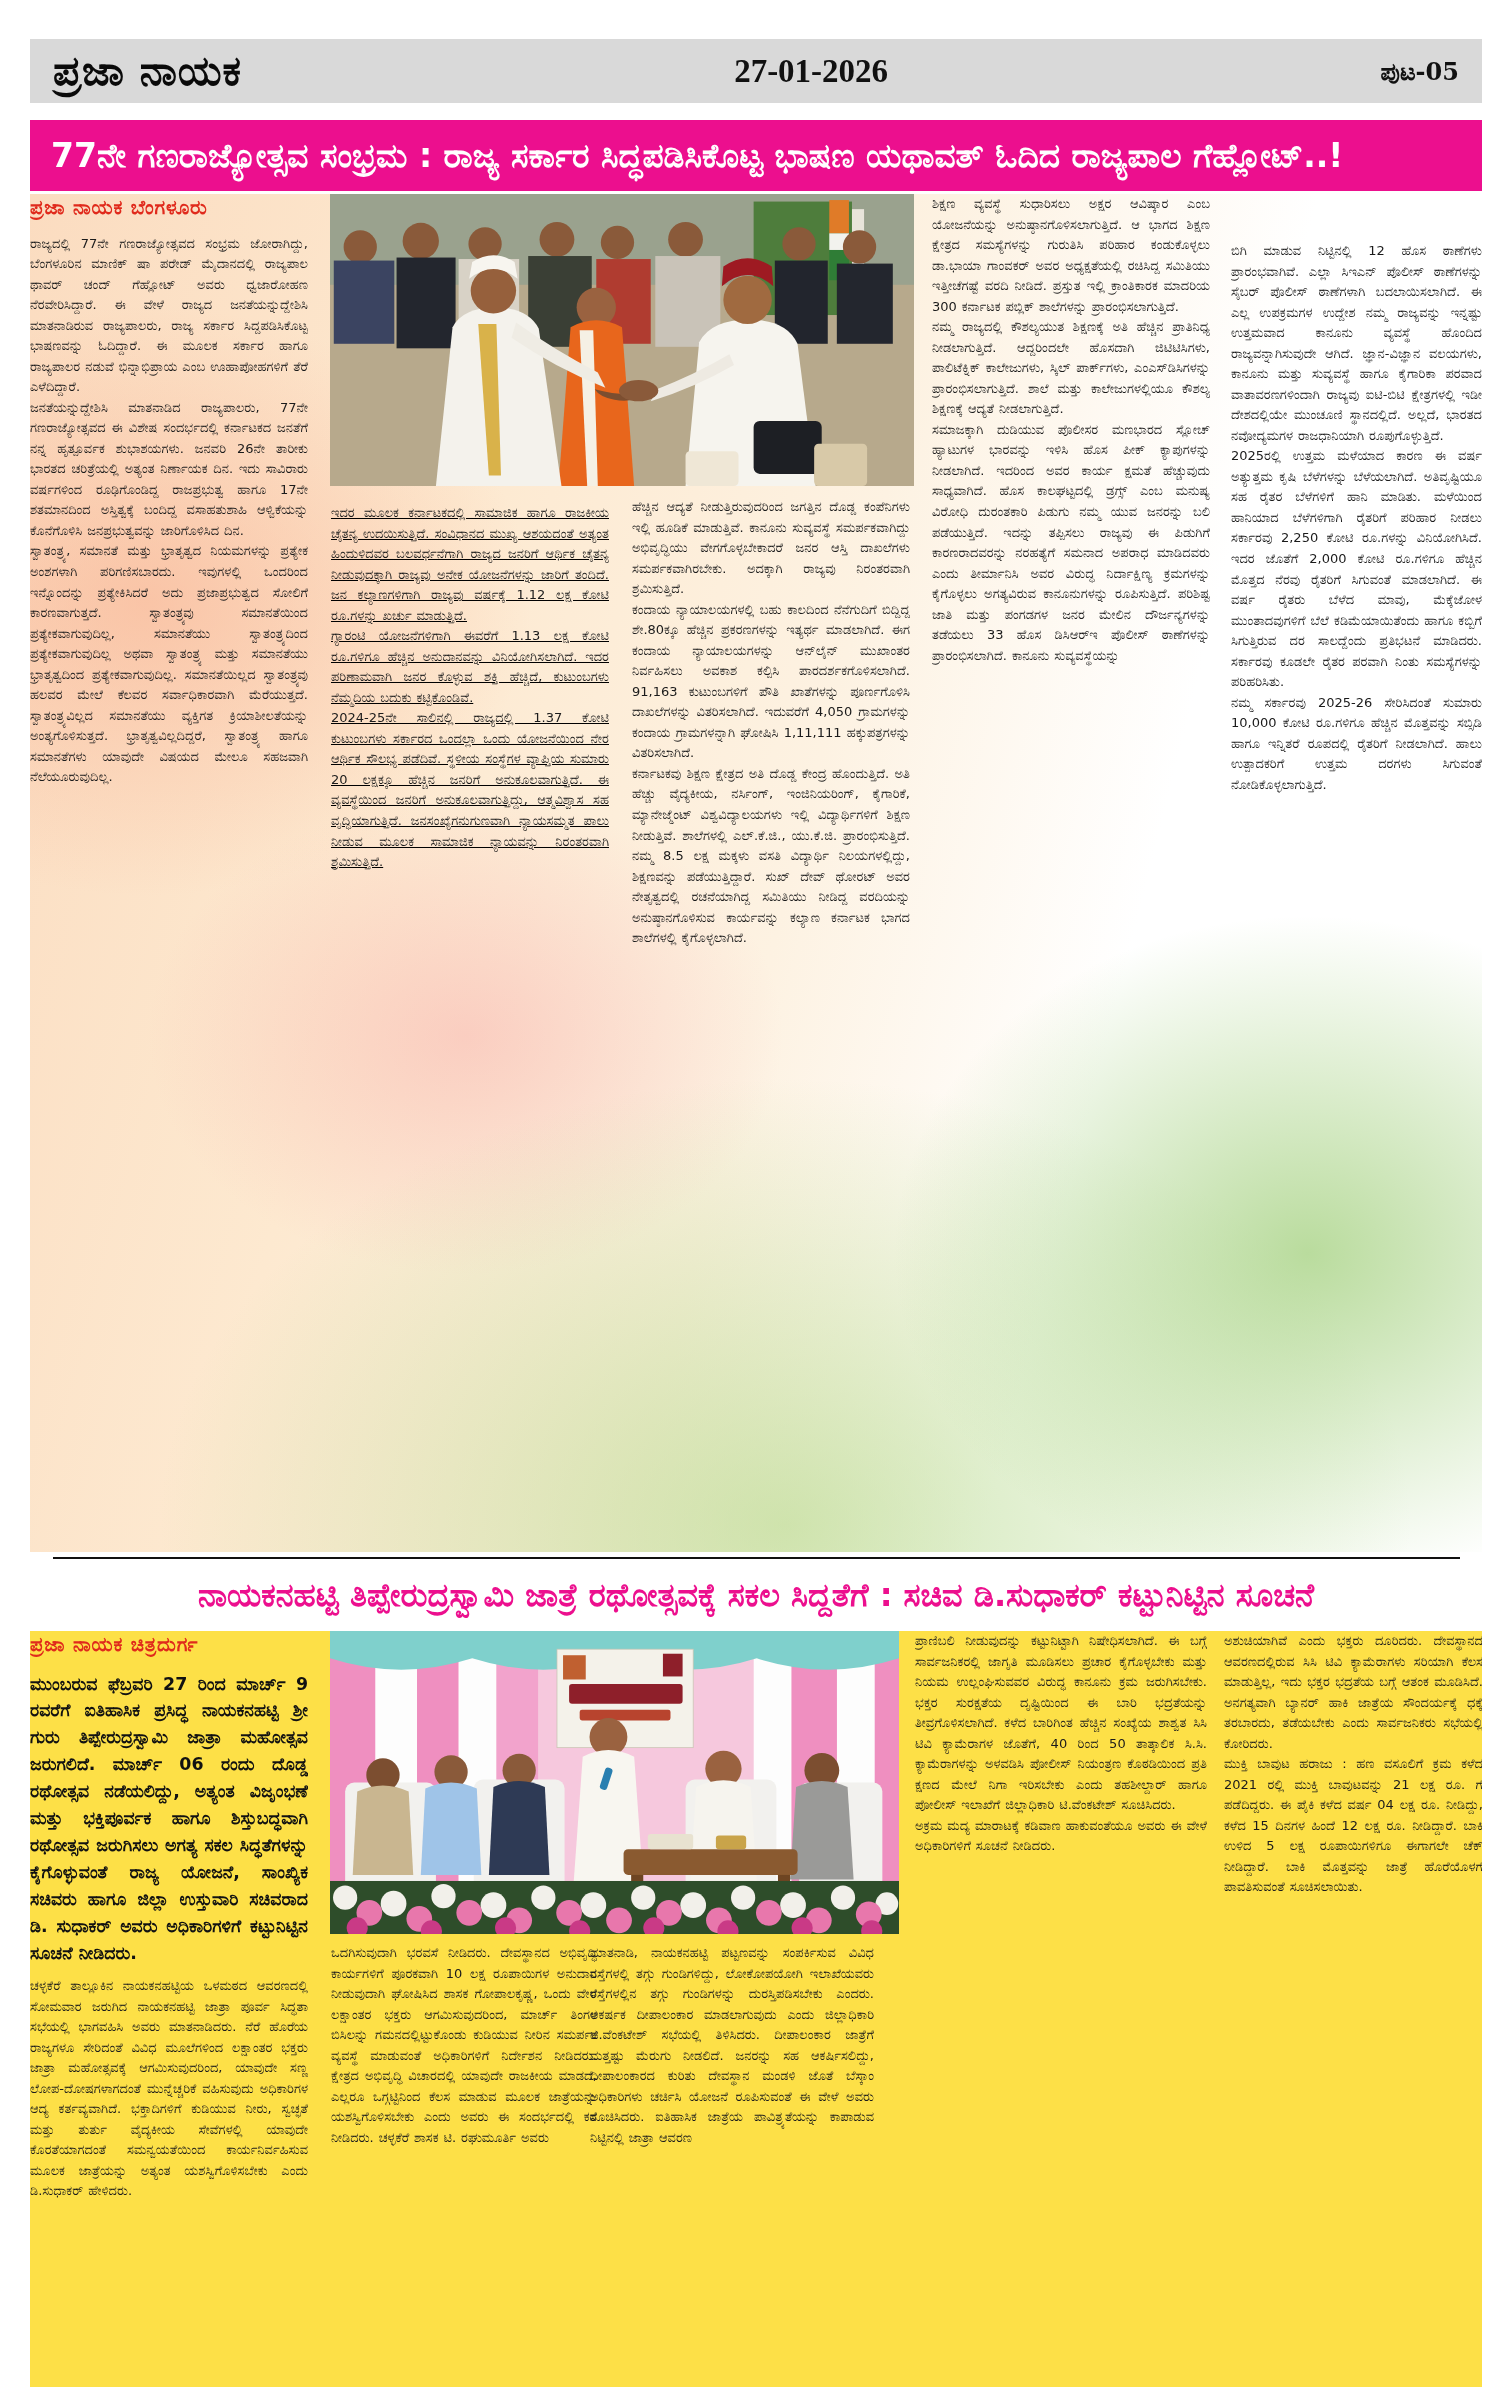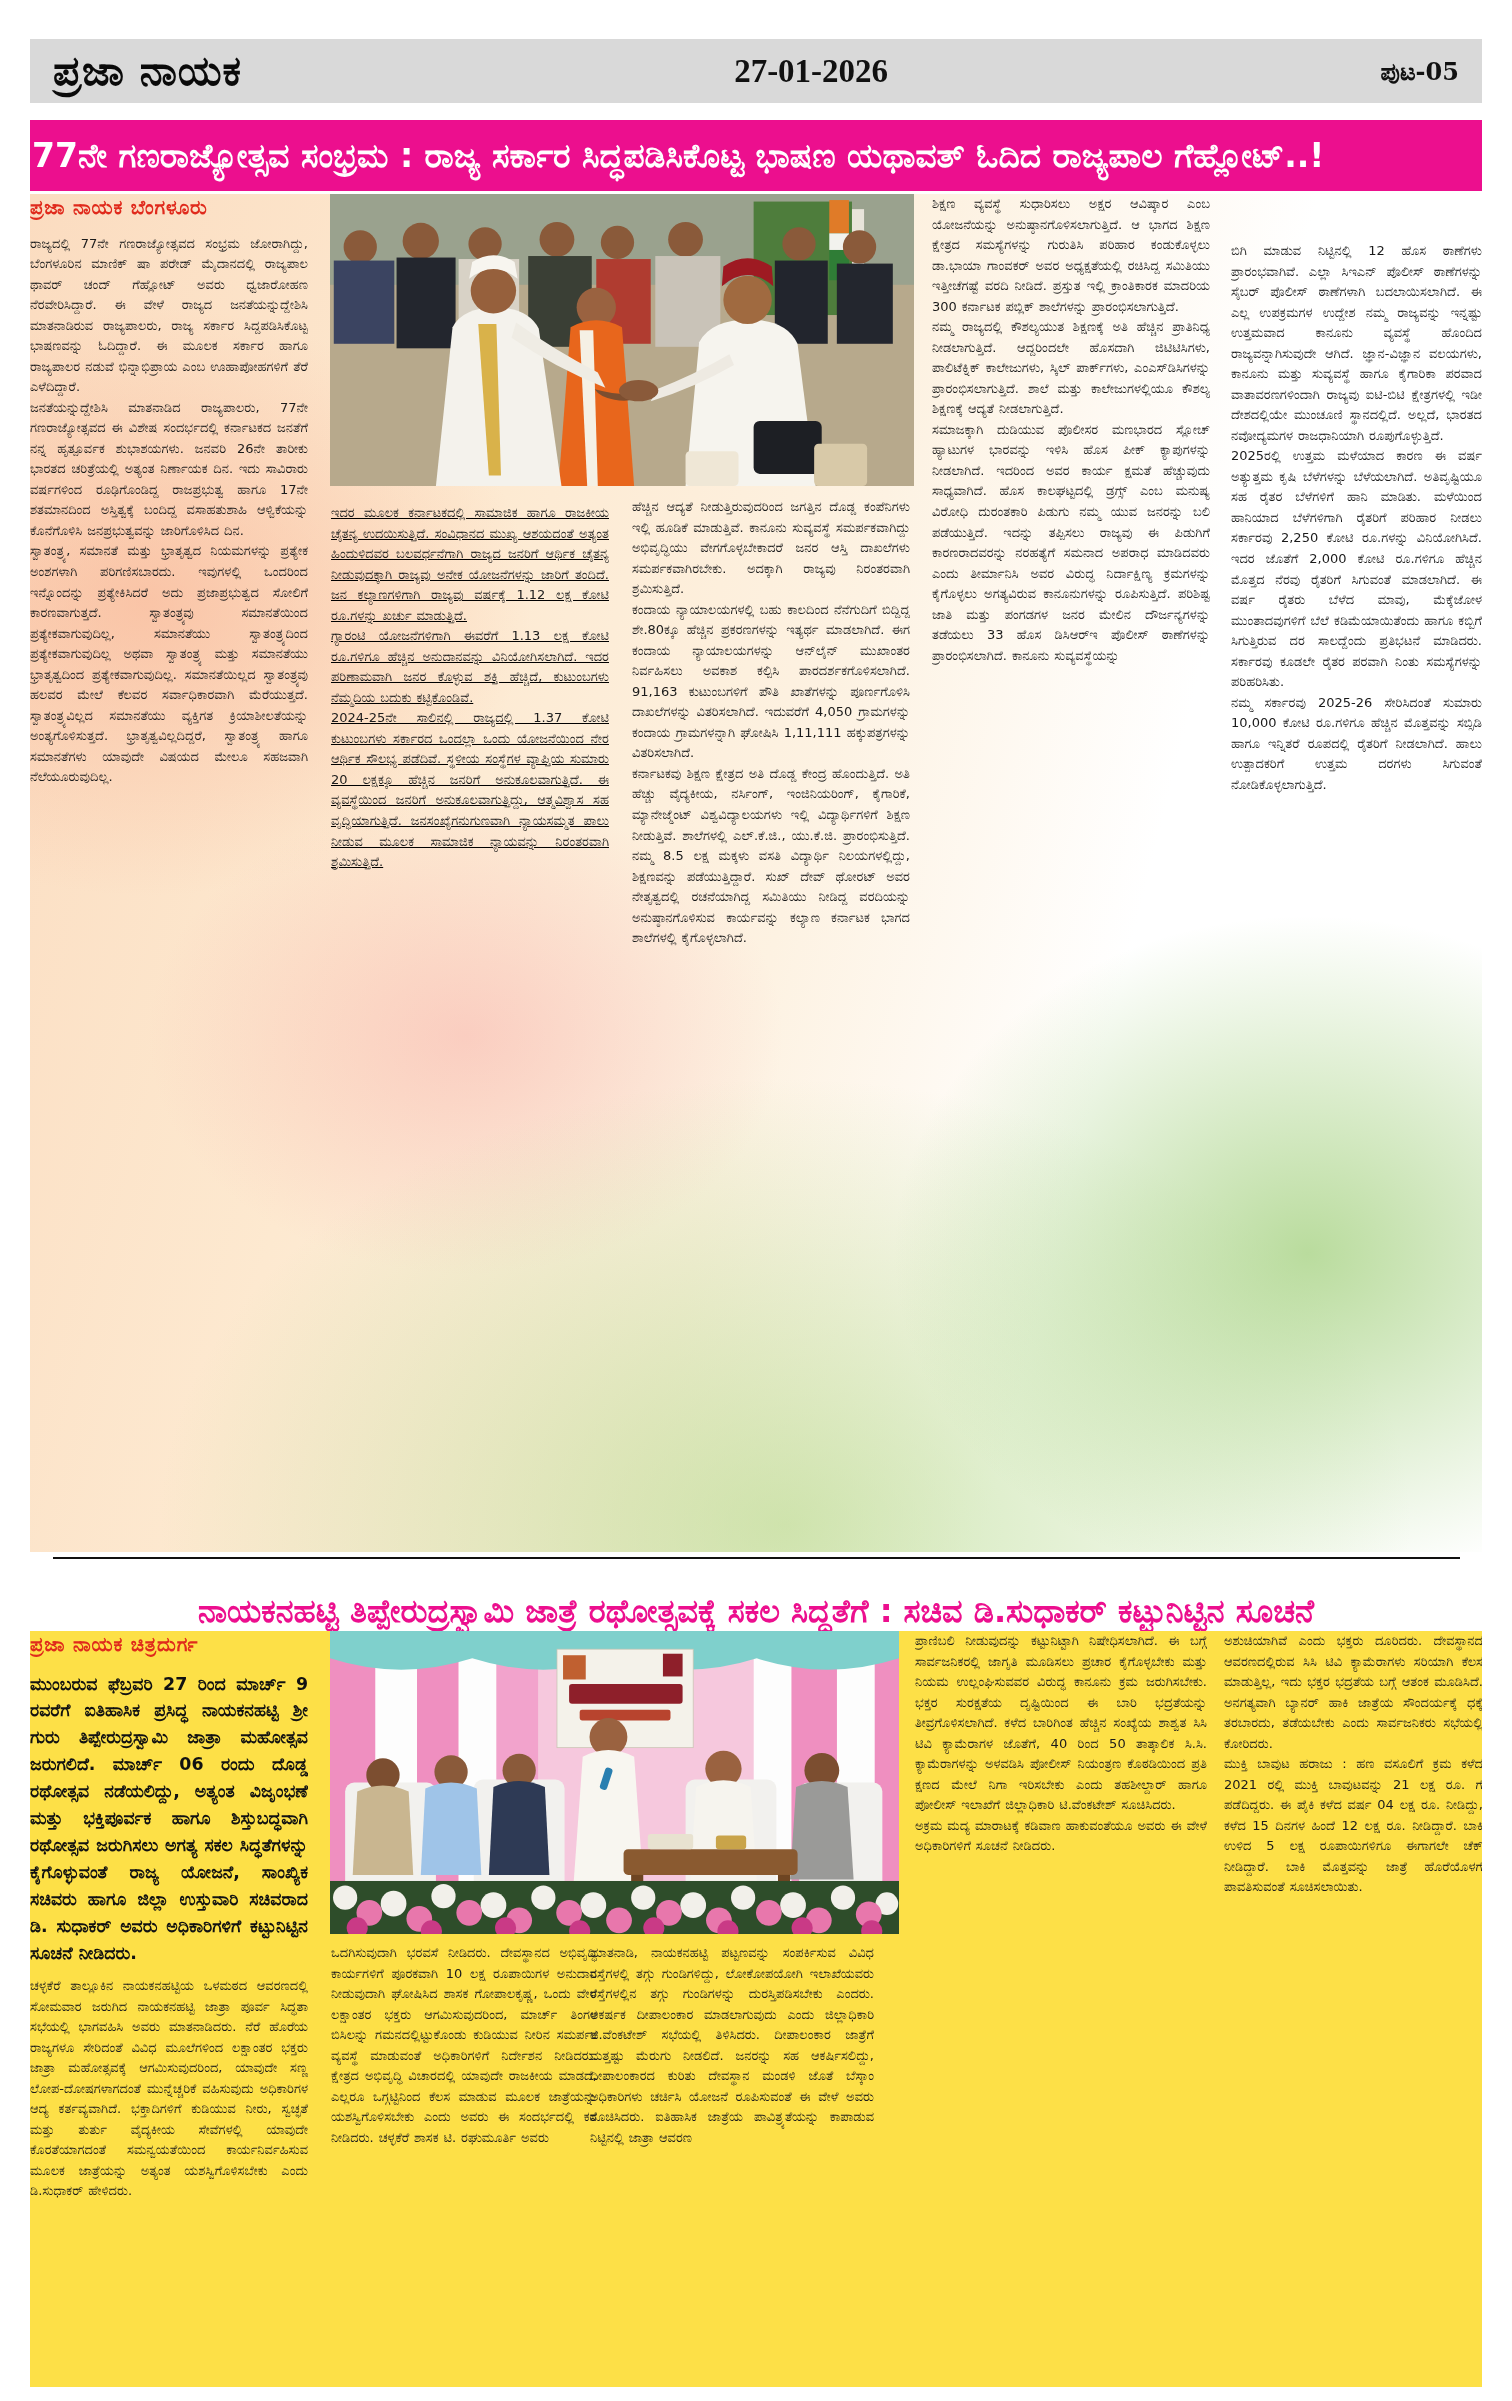--- a/index.html
+++ b/index.html
@@ -9,21 +9,21 @@
   
   .masthead{position:absolute;left:30px;top:39px;width:1452px;height:64px;background:#d9d9d9;
             display:flex;align-items:center;justify-content:space-between;padding:4px 23px;box-sizing:border-box;}
   .mast-title{font-size:41px;font-weight:900;color:#0a0a0a;letter-spacing:0.8px;
               font-family:"DejaVu Serif","Liberation Serif",serif;}
   .mast-date{font-size:33px;font-weight:700;color:#111;font-family:"Liberation Serif","DejaVu Serif",serif;}
   .mast-page{font-size:24px;font-weight:700;color:#111;font-family:"DejaVu Serif","Liberation Serif",serif;}
 
   
   .headline-bar1{position:absolute;left:30px;top:120px;width:1452px;height:71px;background:#ec0f8e;
-                 display:flex;align-items:center;padding:0 2px;box-sizing:border-box;overflow:hidden;}
+                 display:flex;align-items:center;padding:0 21px;box-sizing:border-box;overflow:hidden;}
   .headline-bar1 .htext{color:#ffffff;font-weight:800;font-size:33px;white-space:nowrap;}
 
   
   .article1{position:absolute;left:30px;top:194px;width:1452px;height:1358px;overflow:hidden;
     background:
       radial-gradient(ellipse 575px 469px at 88% 78%, rgba(139,196,92,0.60), rgba(139,196,92,0) 72%),
       radial-gradient(ellipse 870px 620px at 52% 98%, rgba(168,210,118,0.55), rgba(168,210,118,0) 72%),
       radial-gradient(ellipse 514px 393px at 8% 30%, rgba(248,172,140,0.55), rgba(248,172,140,0) 75%),
       radial-gradient(ellipse 424px 318px at 30% 62%, rgba(246,160,160,0.40), rgba(246,160,160,0) 75%),
       linear-gradient(104deg,#fbdcc0 0%,#fde9d0 28%,#fdf2e2 52%,#ffffff 72%,#ffffff 100%);}
@@ -36,21 +36,21 @@
   .a1c2{left:301px;width:278px;top:309px;text-decoration:underline;}
   .a1c3{left:602px;width:278px;top:303px;}
   .a1c4{left:902px;width:278px;}
   .a1c5{left:1201px;width:251px;margin-top:47px;}
 
   .photo1{position:absolute;left:300px;top:0;width:584px;height:292px;}
 
   
   .rule{position:absolute;left:53px;top:1557px;width:1407px;height:2.3px;background:#111;}
   .headline2{position:absolute;left:30px;top:1570px;width:1452px;height:50px;display:flex;align-items:center;
-             justify-content:center;overflow:hidden;margin-top:16px;}
+             justify-content:center;overflow:hidden;}
   .headline2 .htext{color:#ec0f8e;font-weight:800;font-size:32px;white-space:nowrap;}
 
   
   .article2{position:absolute;left:30px;top:1631px;width:1452px;height:756px;overflow:hidden;background:#fde047;}
   .photo2{position:absolute;left:300px;top:0;width:569px;height:303px;}
   .a2c1{left:0;width:278px;}
   .a2c2{left:301px;width:266px;top:312px;}
   .a2c3{left:560px;width:284px;top:312px;}
   .a2c4{left:885px;width:292px;}
   .a2c5{left:1194px;width:259px;}

